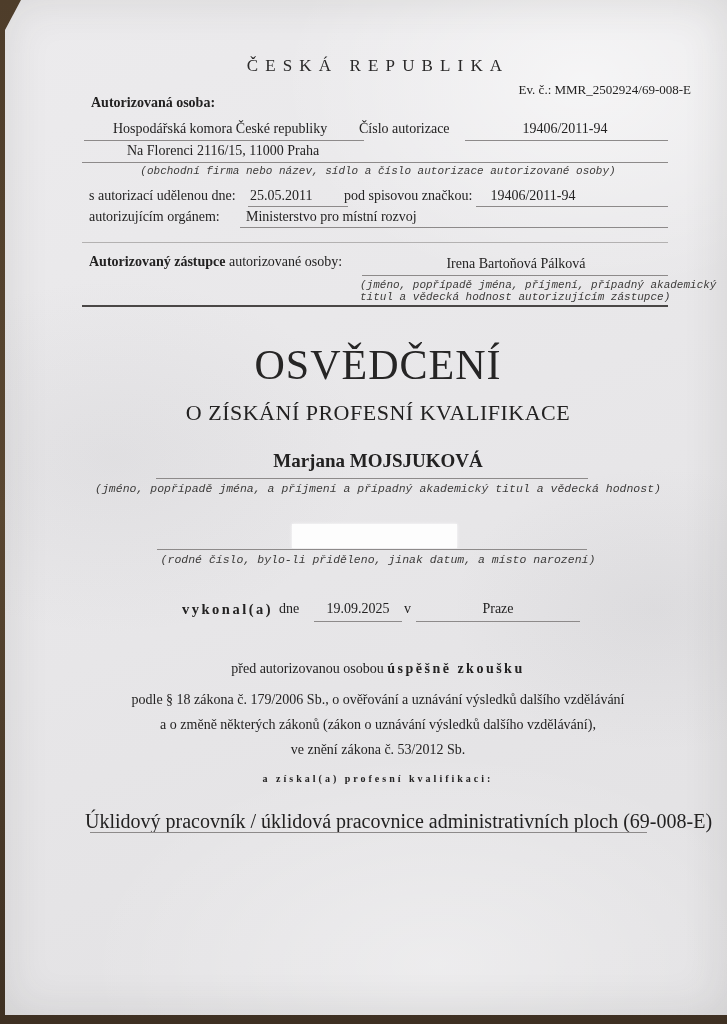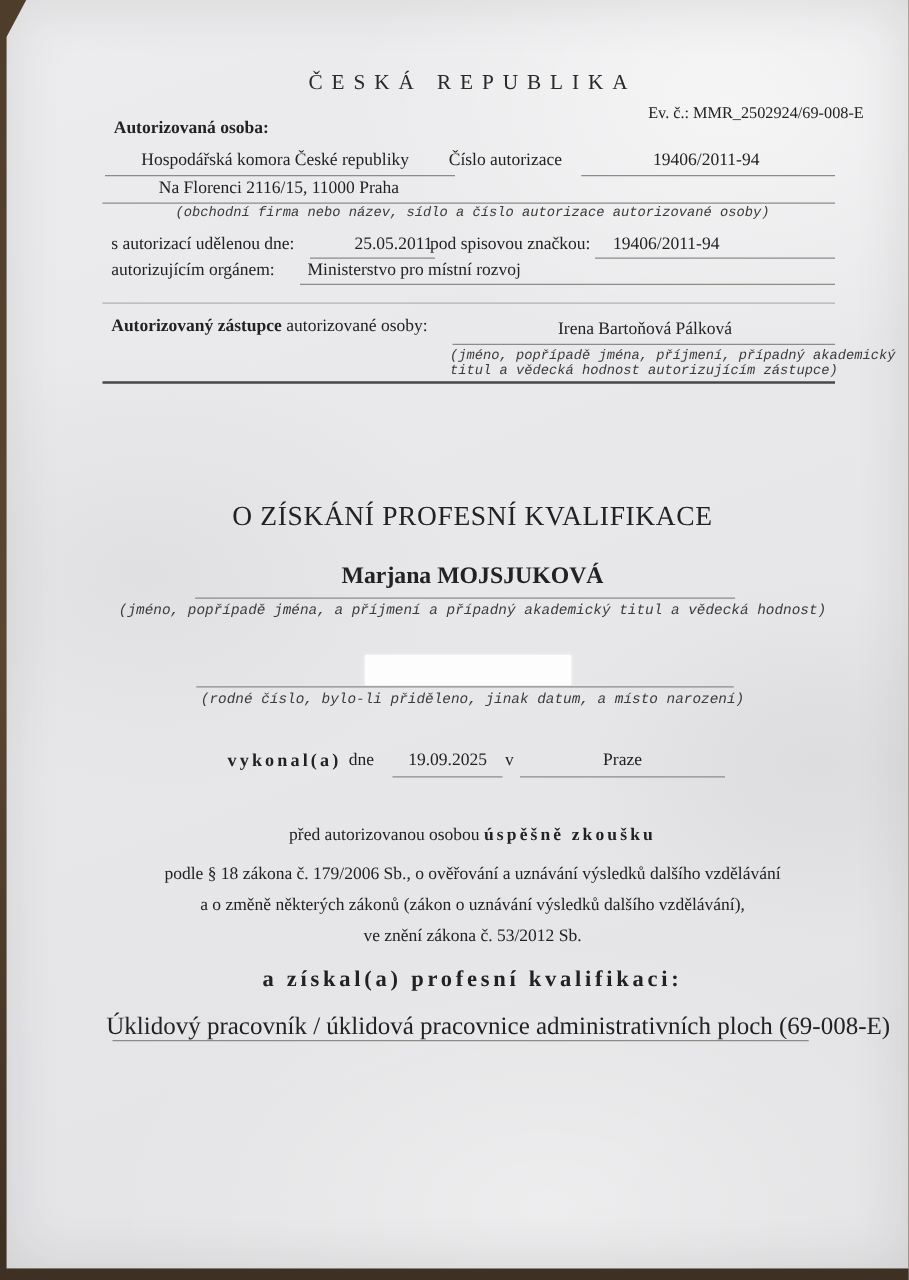--- a/index.html
+++ b/index.html
@@ -51,37 +51,38 @@
     <div class="t" style="left:113px;top:121px;">Hospodářská komora České republiky</div>
     <div class="t" style="left:359px;top:121px;">Číslo autorizace</div>
     <div class="t" style="left:465px;top:121px;width:200px;text-align:center;">19406/2011-94</div>
     <div class="ln" style="left:84px;top:140px;width:280px;"></div>
     <div class="ln" style="left:465px;top:140px;width:203px;"></div>
     <div class="t" style="left:127px;top:143px;">Na Florenci 2116/15, 11000 Praha</div>
     <div class="ln" style="left:82px;top:162px;width:586px;"></div>
     <div class="cx cap" style="top:165px;">(obchodní firma nebo název, sídlo a číslo autorizace autorizované osoby)</div>
 
     <div class="t" style="left:89px;top:188px;">s autorizací udělenou dne:</div>
-    <div class="t" style="left:250px;top:188px;width:96px;text-align:right;">25.05.2011</div>
+    <div class="t" style="left:250px;top:188px;width:96px;text-align:left;">25.05.2011</div>
     <div class="ln" style="left:248px;top:206px;width:100px;"></div>
     <div class="t" style="left:344px;top:188px;">pod spisovou značkou:</div>
     <div class="t" style="left:478px;top:188px;width:110px;text-align:center;">19406/2011-94</div>
     <div class="ln" style="left:476px;top:206px;width:192px;"></div>
     <div class="t" style="left:89px;top:209px;">autorizujícím orgánem:</div>
     <div class="t" style="left:246px;top:209px;">Ministerstvo pro místní rozvoj</div>
     <div class="ln" style="left:240px;top:227px;width:428px;"></div>
     <div class="ln-light" style="left:82px;top:242px;width:586px;"></div>
 
     <div class="t" style="left:89px;top:254px;"><span class="b">Autorizovaný zástupce</span><span> autorizované osoby:</span></div>
     <div class="t" style="left:366px;top:256px;width:300px;text-align:center;">Irena Bartoňová Pálková</div>
     <div class="ln" style="left:362px;top:275px;width:306px;"></div>
     <div class="t cap" style="left:360px;top:279px;width:308px;text-align:center;line-height:12px;">(jméno, popřípadě jména, příjmení, případný akademický</div>
     <div class="t cap" style="left:360px;top:291px;width:308px;text-align:center;line-height:12px;">titul a vědecká hodnost autorizujícím zástupce)</div>
     <div class="rule2" style="left:82px;top:305px;width:586px;"></div>
 
+    <div class="cx doc-title">OSVĚDČENÍ</div>
     <div class="cx doc-subtitle">O ZÍSKÁNÍ PROFESNÍ KVALIFIKACE</div>
 
     <div class="cx holder">Marjana MOJSJUKOVÁ</div>
     <div class="ln" style="left:156px;top:478px;width:432px;"></div>
     <div class="cx cap" style="top:482px;font-size:11.5px;">(jméno, popřípadě jména, a příjmení a případný akademický titul a vědecká hodnost)</div>
 
     <div class="redaction" style="left:292px;top:524px;width:165px;height:24px;"></div>
     <div class="ln" style="left:157px;top:549px;width:430px;"></div>
     <div class="cx cap" style="top:553px;font-size:11.5px;">(rodné číslo, bylo-li přiděleno, jinak datum, a místo narození)</div>
 
@@ -92,18 +93,18 @@
     <div class="t" style="left:404px;top:601px;">v</div>
     <div class="t" style="left:416px;top:601px;width:164px;text-align:center;">Praze</div>
     <div class="ln" style="left:416px;top:621px;width:164px;"></div>
 
     <div class="cx" style="top:661px;font-size:14px;"><span>před autorizovanou osobou </span><span class="b ls">úspěšně zkoušku</span></div>
 
     <div class="cx lawline" style="top:687px;">podle § 18 zákona č. 179/2006 Sb., o ověřování a uznávání výsledků dalšího vzdělávání</div>
     <div class="cx lawline" style="top:712px;">a o změně některých zákonů (zákon o uznávání výsledků dalšího vzdělávání),</div>
     <div class="cx lawline" style="top:737px;">ve znění zákona č. 53/2012 Sb.</div>
 
-    <div class="cx b" style="top:773px;font-size:18px;letter-spacing:3px;text-align:center;">a získal(a) profesní kvalifikaci:</div>
+    <div class="cx b" style="top:773px;font-size:10px;letter-spacing:3px;text-align:center;">a získal(a) profesní kvalifikaci:</div>
     <div class="cx" style="top:810px;font-size:20px;">Úklidový pracovník / úklidová pracovnice administrativních ploch (69-008-E)</div>
     <div class="ln" style="left:90px;top:832px;width:557px;"></div>
 
   </div>
 </div>
 
 </body></html>

